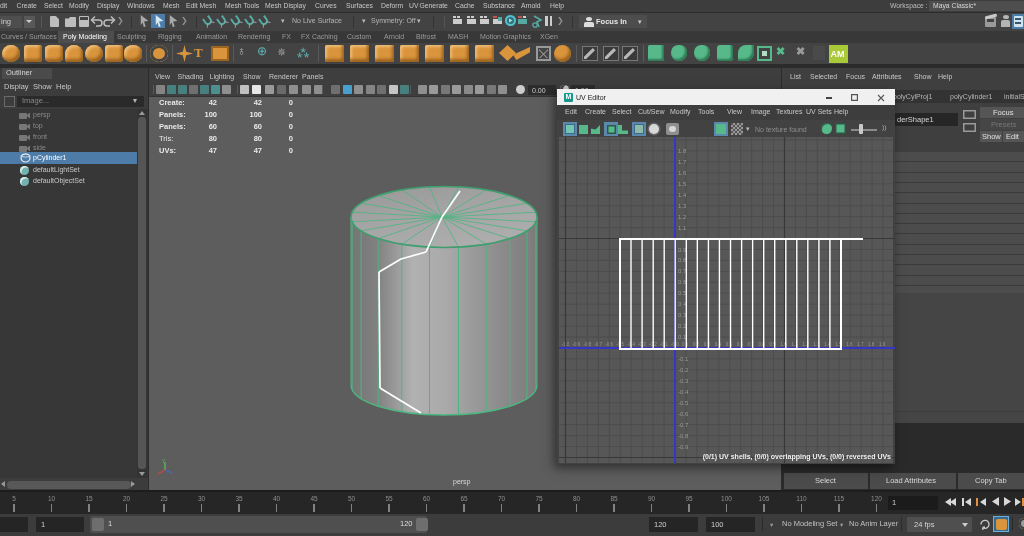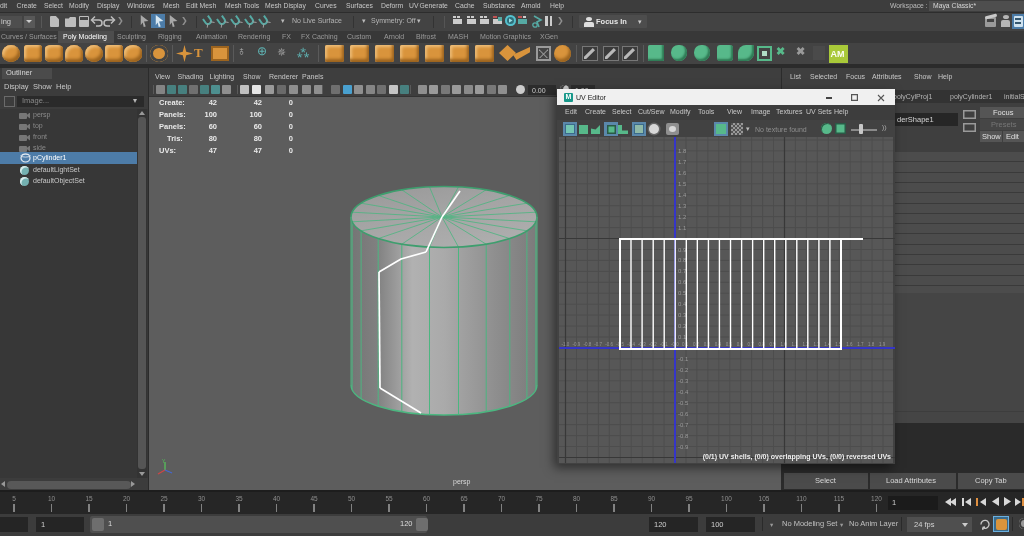--- a/index.html
+++ b/index.html
@@ -336,21 +336,21 @@
 <div style="left:234px;top:98.5px;font-size:7.5px;color:#eaeaea;white-space:nowrap;font-weight:bold;width:28px;text-align:right;">42</div>
 <div style="left:283px;top:98.5px;font-size:7.5px;color:#eaeaea;white-space:nowrap;font-weight:bold;width:10px;text-align:right;">0</div>
 <div style="left:159px;top:110.5px;font-size:7.5px;color:#eaeaea;white-space:nowrap;font-weight:bold;">Panels:</div>
 <div style="left:189px;top:110.5px;font-size:7.5px;color:#eaeaea;white-space:nowrap;font-weight:bold;width:28px;text-align:right;">100</div>
 <div style="left:234px;top:110.5px;font-size:7.5px;color:#eaeaea;white-space:nowrap;font-weight:bold;width:28px;text-align:right;">100</div>
 <div style="left:283px;top:110.5px;font-size:7.5px;color:#eaeaea;white-space:nowrap;font-weight:bold;width:10px;text-align:right;">0</div>
 <div style="left:159px;top:122.5px;font-size:7.5px;color:#eaeaea;white-space:nowrap;font-weight:bold;">Panels:</div>
 <div style="left:189px;top:122.5px;font-size:7.5px;color:#eaeaea;white-space:nowrap;font-weight:bold;width:28px;text-align:right;">60</div>
 <div style="left:234px;top:122.5px;font-size:7.5px;color:#eaeaea;white-space:nowrap;font-weight:bold;width:28px;text-align:right;">60</div>
 <div style="left:283px;top:122.5px;font-size:7.5px;color:#eaeaea;white-space:nowrap;font-weight:bold;width:10px;text-align:right;">0</div>
-<div style="left:159px;top:134.5px;font-size:7.5px;color:#eaeaea;white-space:nowrap;font-weight:bold;margin-left:8px;">Tris:</div>
+<div style="left:159px;top:134.5px;font-size:7.5px;color:#eaeaea;white-space:nowrap;font-weight:normal;">Tris:</div>
 <div style="left:189px;top:134.5px;font-size:7.5px;color:#eaeaea;white-space:nowrap;font-weight:bold;width:28px;text-align:right;">80</div>
 <div style="left:234px;top:134.5px;font-size:7.5px;color:#eaeaea;white-space:nowrap;font-weight:bold;width:28px;text-align:right;">80</div>
 <div style="left:283px;top:134.5px;font-size:7.5px;color:#eaeaea;white-space:nowrap;font-weight:bold;width:10px;text-align:right;">0</div>
 <div style="left:159px;top:146.5px;font-size:7.5px;color:#eaeaea;white-space:nowrap;font-weight:bold;">UVs:</div>
 <div style="left:189px;top:146.5px;font-size:7.5px;color:#eaeaea;white-space:nowrap;font-weight:bold;width:28px;text-align:right;">47</div>
 <div style="left:234px;top:146.5px;font-size:7.5px;color:#eaeaea;white-space:nowrap;font-weight:bold;width:28px;text-align:right;">47</div>
 <div style="left:283px;top:146.5px;font-size:7.5px;color:#eaeaea;white-space:nowrap;font-weight:bold;width:10px;text-align:right;">0</div>
 <div style="left:453px;top:478px;font-size:7px;color:#d8d8d8;white-space:nowrap;">persp</div>
 <svg style="left:156px;top:459px;" width="22" height="20" viewBox="0 0 22 20">
 <line x1="9" y1="11" x2="9" y2="3" stroke="#55c05a" stroke-width="1.3"></line>

